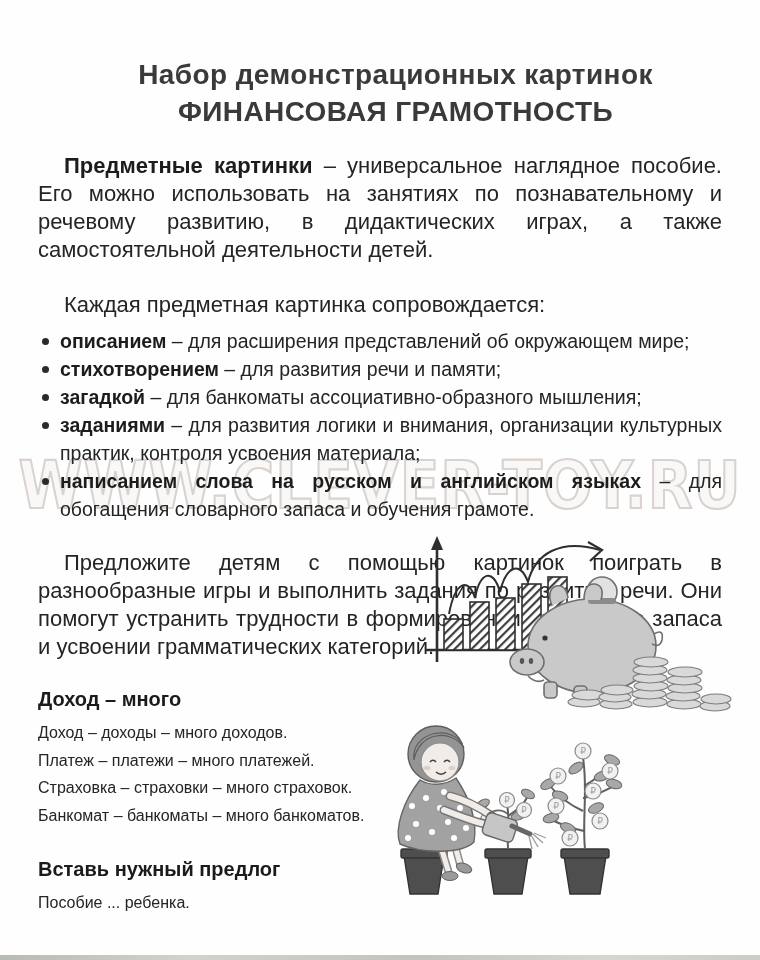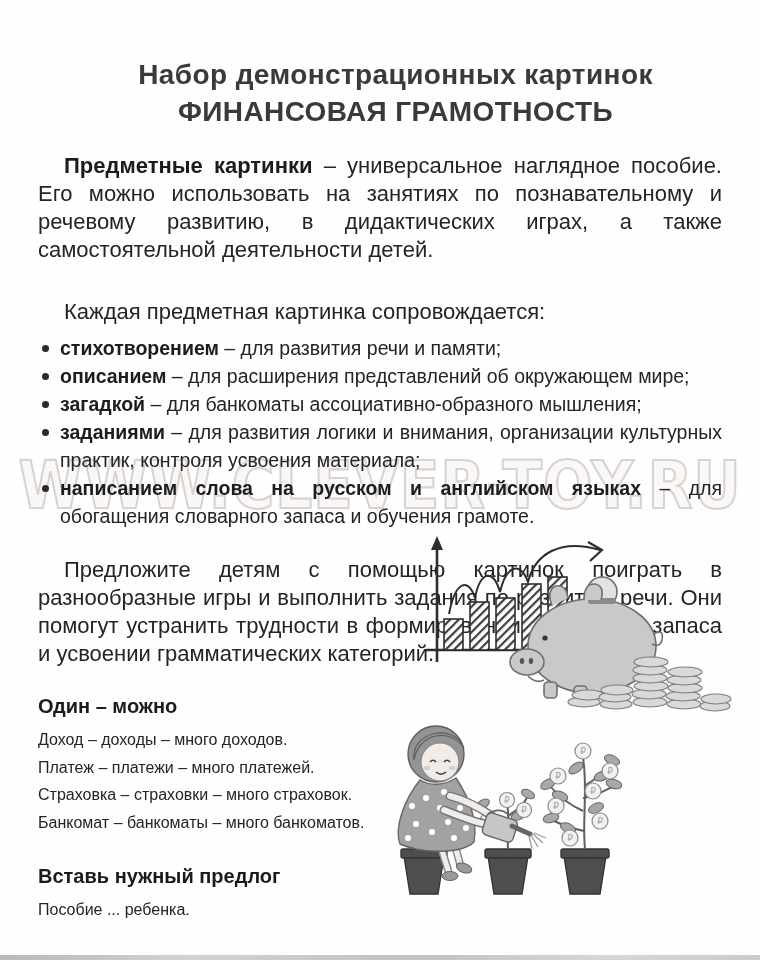--- a/index.html
+++ b/index.html
@@ -99,34 +99,34 @@
 
   <div class="content">
 
     <div class="title">
       <div>Набор демонстрационных картинок</div>
       <div>ФИНАНСОВАЯ ГРАМОТНОСТЬ</div>
     </div>
 
     <div class="para"><span class="indent"></span><b>Предметные картинки</b><span> – универсальное наглядное пособие. Его можно использовать на занятиях по познавательному и речевому развитию, в дидактических играх, а также самостоятельной деятельности детей.</span></div>
 
-    <div class="para" style="margin-top:34px;"><span class="indent"></span><span>Каждая предметная картинка сопровождается:</span></div>
+    <div class="para" style="margin-top:27px;"><span class="indent"></span><span>Каждая предметная картинка сопровождается:</span></div>
 
     <div class="bullets">
+      <div class="bullet"><span class="dot"></span><b>описанием</b><span> – для расширения представлений об окружающем мире;</span></div>
       <div class="bullet"><span class="dot"></span><b>стихотворением</b><span> – для развития речи и памяти;</span></div>
-      <div class="bullet"><span class="dot"></span><b>описанием</b><span> – для расширения представлений об окружающем мире;</span></div>
       <div class="bullet"><span class="dot"></span><b>загадкой</b><span> – для банкоматы ассоциативно-образного мышления;</span></div>
       <div class="bullet"><span class="dot"></span><b>заданиями</b><span> – для развития логики и внимания, организации культурных практик, контроля усвоения материала;</span></div>
       <div class="bullet"><span class="dot"></span><b>написанием слова на русском и английском языках</b><span> – для обогащения словарного запаса и обучения грамоте.</span></div>
     </div>
 
     <div class="para" style="margin-top:26px;"><span class="indent"></span><span>Предложите детям с помощью картинок поиграть в разнообразные игры и выполнить задания по развитию речи. Они помогут устранить трудности в формировании словарного запаса и усвоении грамматических категорий.</span></div>
 
     <div class="section" style="margin-top:24px;">
-      <div class="section-heading">Один – можно</div>
+      <div class="section-heading">Доход – много</div>
       <div class="word-list">
         <div class="row">Доход – доходы – много доходов.</div>
         <div class="row">Платеж – платежи – много платежей.</div>
         <div class="row">Страховка – страховки – много страховок.</div>
         <div class="row">Банкомат – банкоматы – много банкоматов.</div>
       </div>
     </div>
 
     <div class="section" style="margin-top:26px;">
       <div class="section-heading">Вставь нужный предлог</div>

